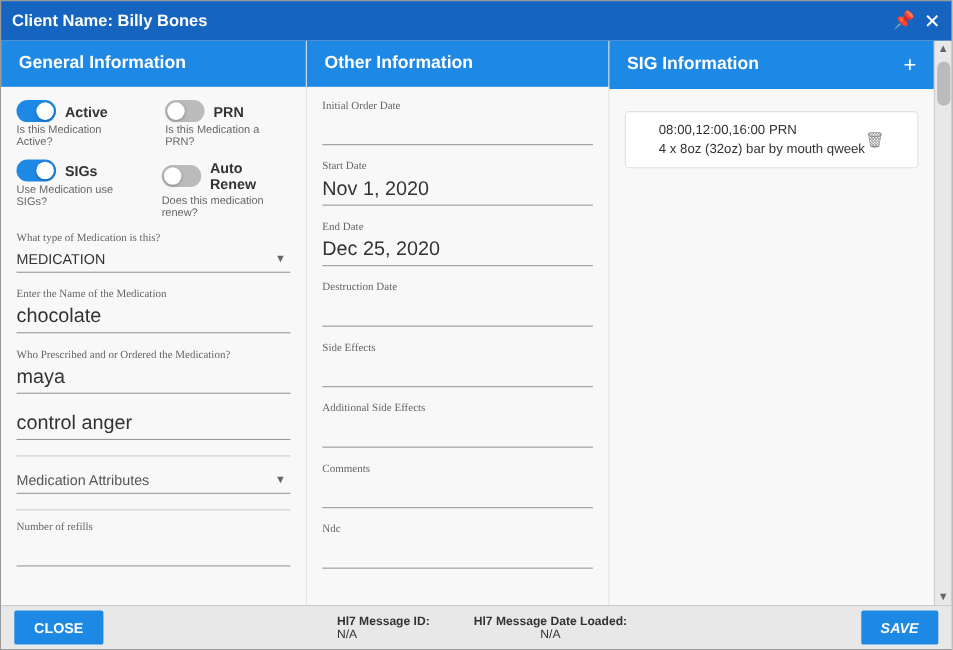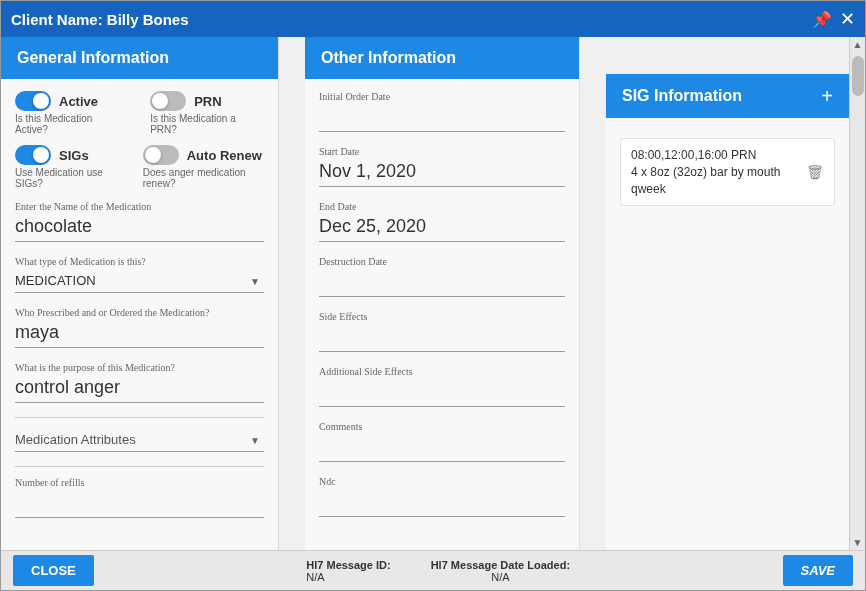--- a/index.html
+++ b/index.html
@@ -336,21 +336,20 @@
 
     .divider {
       border-bottom: 1px solid #ccc;
       margin: 10px 0;
     }
 
     .panels-container {
       display: flex;
       flex: 1;
       overflow: hidden;
-      gap: 26px;
     }
 
     .general-panel { flex: 0 0 278px; }
     .other-panel { flex: 0 0 275px; }
     .sig-panel { flex: 1; }
   </style>
 </head>
 <body>
 
 <div class="dialog">
@@ -415,49 +414,48 @@
 
             <div class="toggle-item">
               <div class="toggle-label-row">
                 <div class="toggle-switch">
                   <div class="toggle-track off">
                     <div class="toggle-thumb"></div>
                   </div>
                 </div>
                 <span class="toggle-name">Auto Renew</span>
               </div>
-              <span class="toggle-subtext">Does anger medication renew?</span>
+              <span class="toggle-subtext">Does this medication renew?</span>
             </div>
           </div>
 
           <div style="margin-bottom:12px;"></div>
-
-          <div class="field-group">
-            <div class="field-label">Enter the Name of the Medication</div>
-            <input class="field-input" type="text" value="chocolate" style="">
-          </div>
 
           <div class="field-group">
             <div class="field-label">What type of Medication is this?</div>
             <div class="select-wrapper">
               <select class="select-field">
                 <option>MEDICATION</option>
                 <option>SUPPLEMENT</option>
                 <option>OTHER</option>
               </select>
             </div>
           </div>
 
           <div class="field-group">
+            <div class="field-label">Enter the Name of the Medication</div>
+            <input class="field-input" type="text" value="chocolate" style="">
+          </div>
+
+          <div class="field-group">
             <div class="field-label">Who Prescribed and or Ordered the Medication?</div>
             <input class="field-input" type="text" value="maya" style="">
           </div>
 
           <div class="field-group">
-            <div class="field-label">What is the purpose of this Medication?</div>
             <input class="field-input" type="text" value="control anger" style="">
           </div>
 
           <div class="divider"></div>
 
           <div class="field-group">
             <div class="select-wrapper">
               <select class="select-field" style="color:#555;">
                 <option>Medication Attributes</option>
               </select>
@@ -516,21 +514,21 @@
           </div>
 
           <div class="field-group">
             <div class="field-label">Ndc</div>
             <input class="field-input" type="text" style="">
           </div>
 
         </div>
       </div>
 
-      <div class="panel sig-panel" style="border-right:none;margin-top:37px;">
+      <div class="panel sig-panel" style="border-right:none;">
         <div class="panel-header">
           <span>SIG Information</span>
           <button class="plus-btn">+</button>
         </div>
         <div class="panel-body">
           <div class="sig-entry">
             <div class="sig-text">
               <span>08:00,12:00,16:00 PRN</span><br>
               <span>4 x 8oz (32oz) bar by mouth qweek</span>
             </div>

